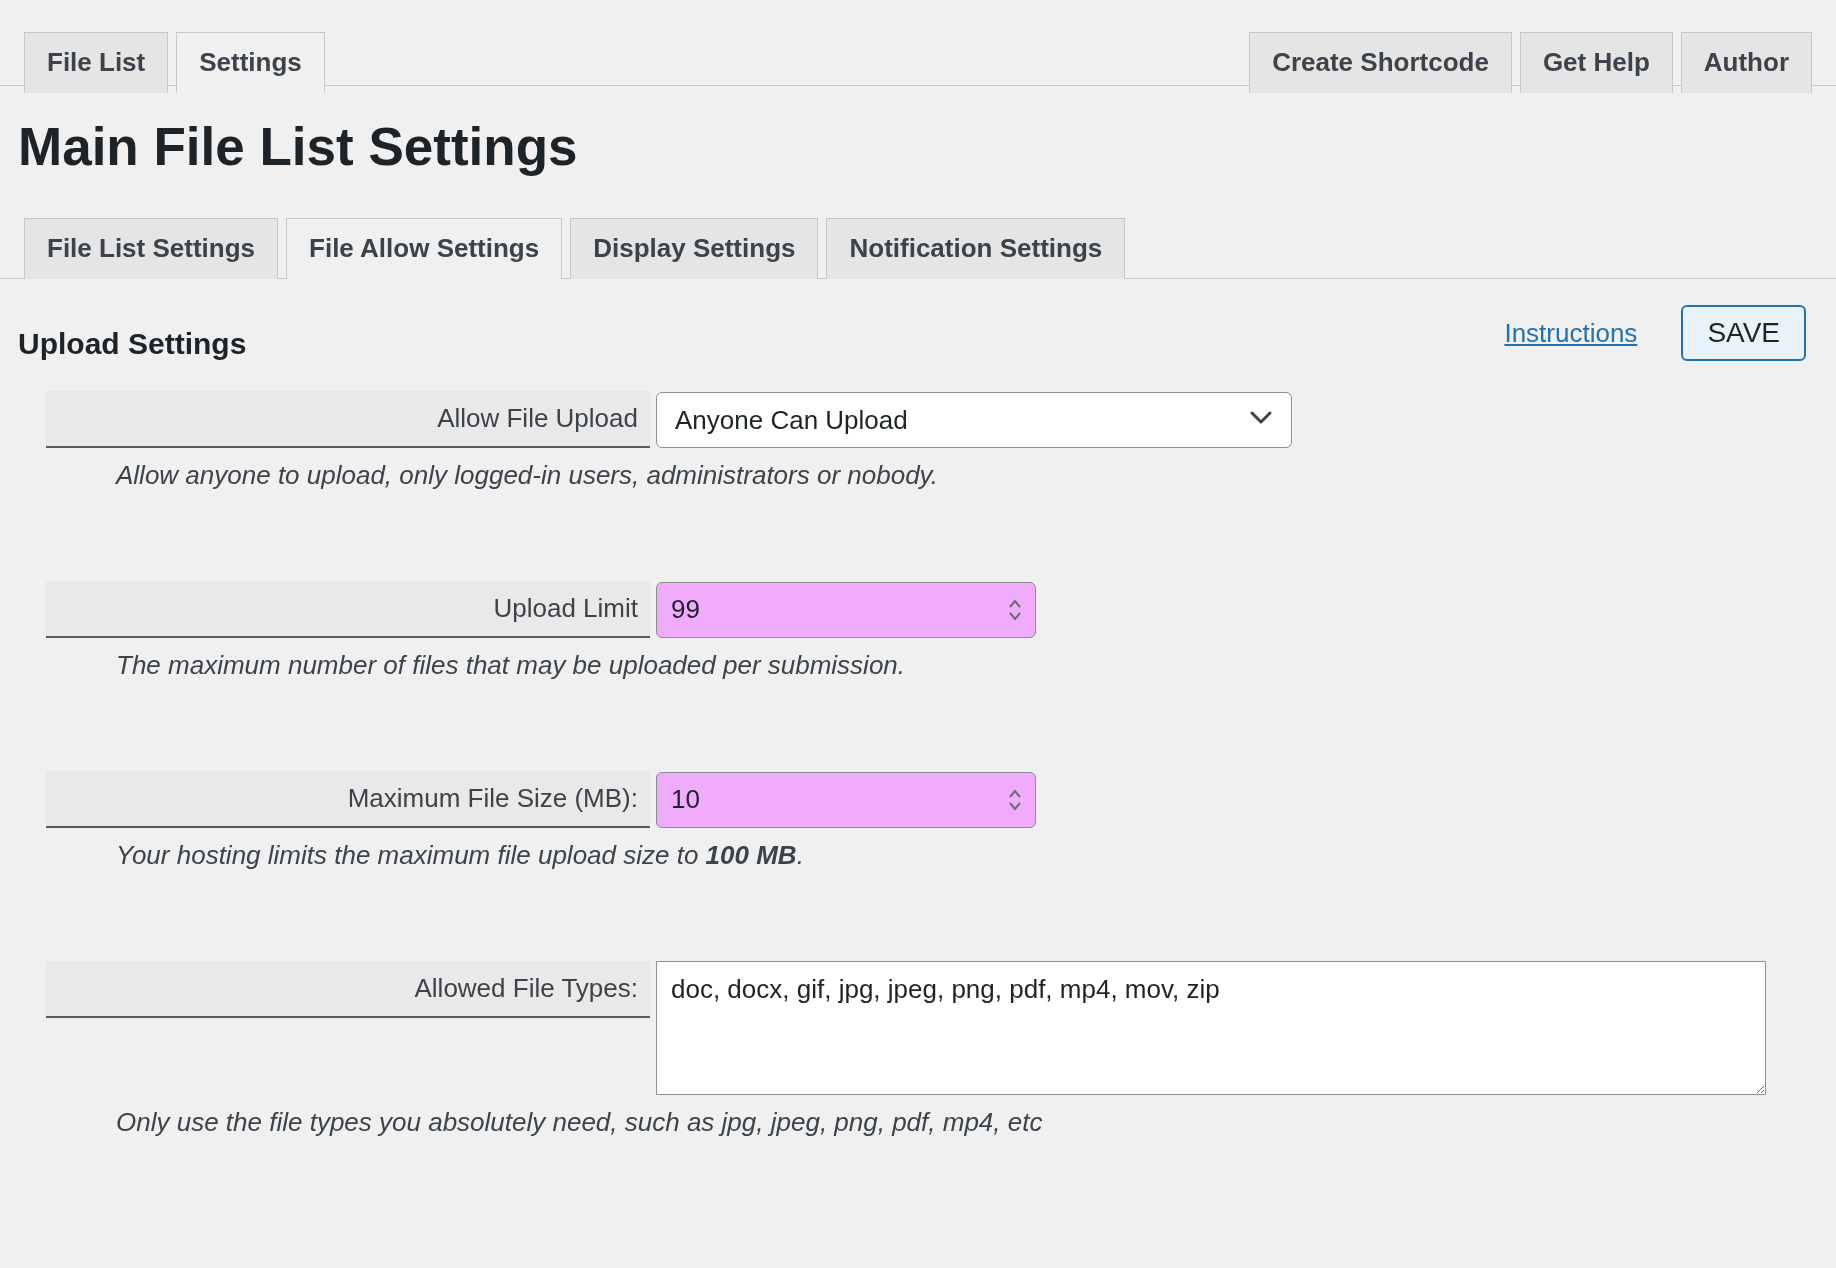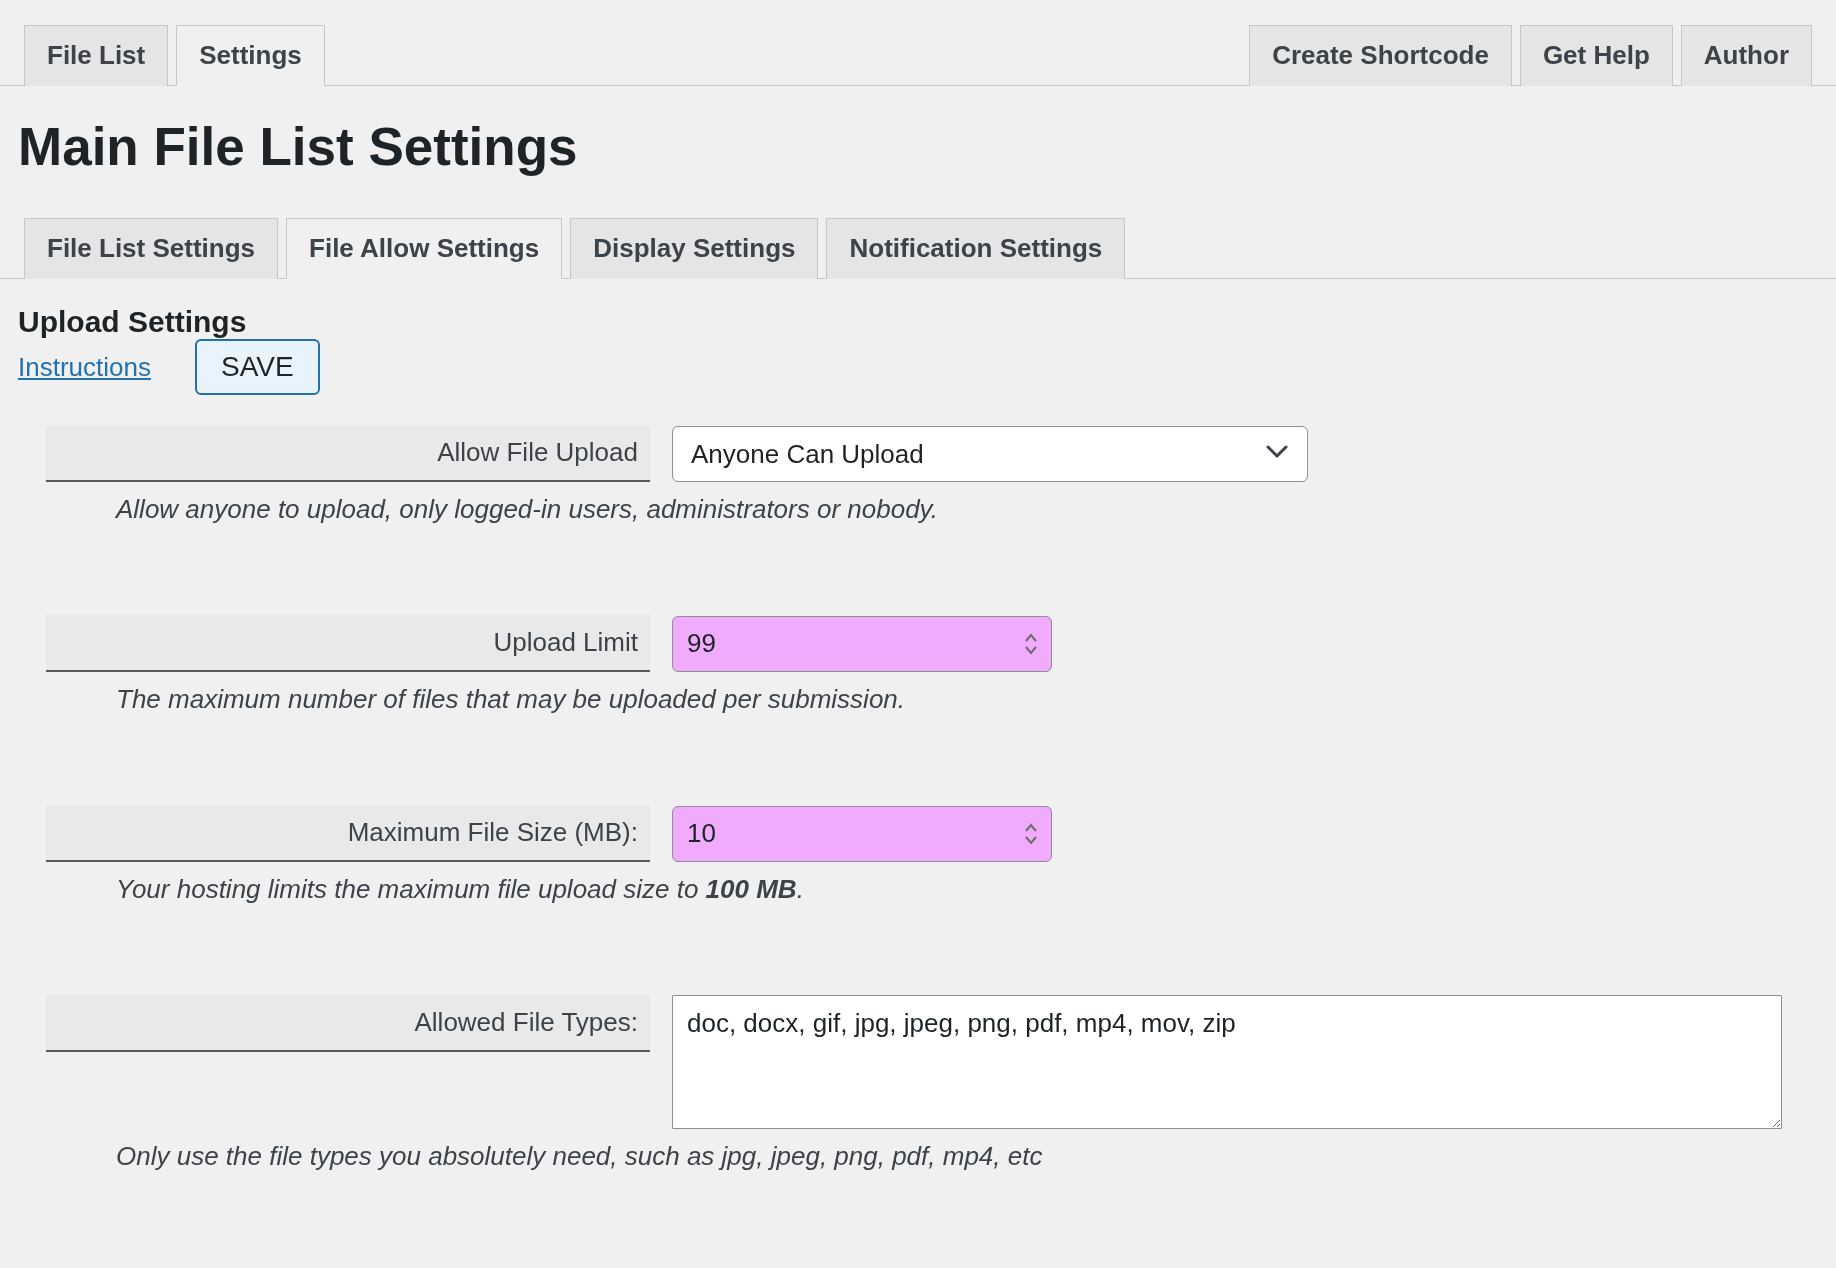--- a/index.html
+++ b/index.html
@@ -23,21 +23,21 @@
   .top-tab {
     border: 1px solid #c7c7c7;
     background: #e5e5e5;
     padding: 14px 22px;
     font-size: 26px;
     font-weight: 600;
     color: #3c434a;
     border-bottom: none;
     cursor: pointer;
     position: relative;
-    top: 1px;
+    top: 8px;
   }
   .top-tab.active {
     background: #f0f0f1;
     border-bottom: 1px solid #f0f0f1;
   }
 
   
   .page-title {
     font-size: 53px;
     font-weight: 700;
@@ -65,24 +65,23 @@
     top: 1px;
   }
   .sub-tab.active {
     background: #f0f0f1;
     border-bottom: 1px solid #f0f0f1;
   }
 
   
   .section-header {
     display: flex;
-    align-items: flex-start;
+    align-items: flex-end;
     justify-content: space-between;
     padding: 26px 30px 10px 18px;
-    flex-direction: column;
   }
   .section-title {
     font-size: 30px;
     font-weight: 700;
   }
   .section-actions {
     display: flex;
     align-items: center;
     gap: 44px;
   }
@@ -103,21 +102,21 @@
     cursor: pointer;
   }
 
   
   .form-area { padding: 20px 30px 0 46px; }
   .form-row { margin-bottom: 90px; }
   .form-row:last-child { margin-bottom: 0; }
   .row-top {
     display: flex;
     align-items: center;
-    gap: 22px;
+    gap: 6px;
   }
   .row-label {
     width: 604px;
     background: #e9e9e9;
     border-bottom: 2px solid #5a5a5a;
     padding: 12px 12px 12px 0;
     font-size: 26px;
     color: #3c434a;
     text-align: right;
   }

